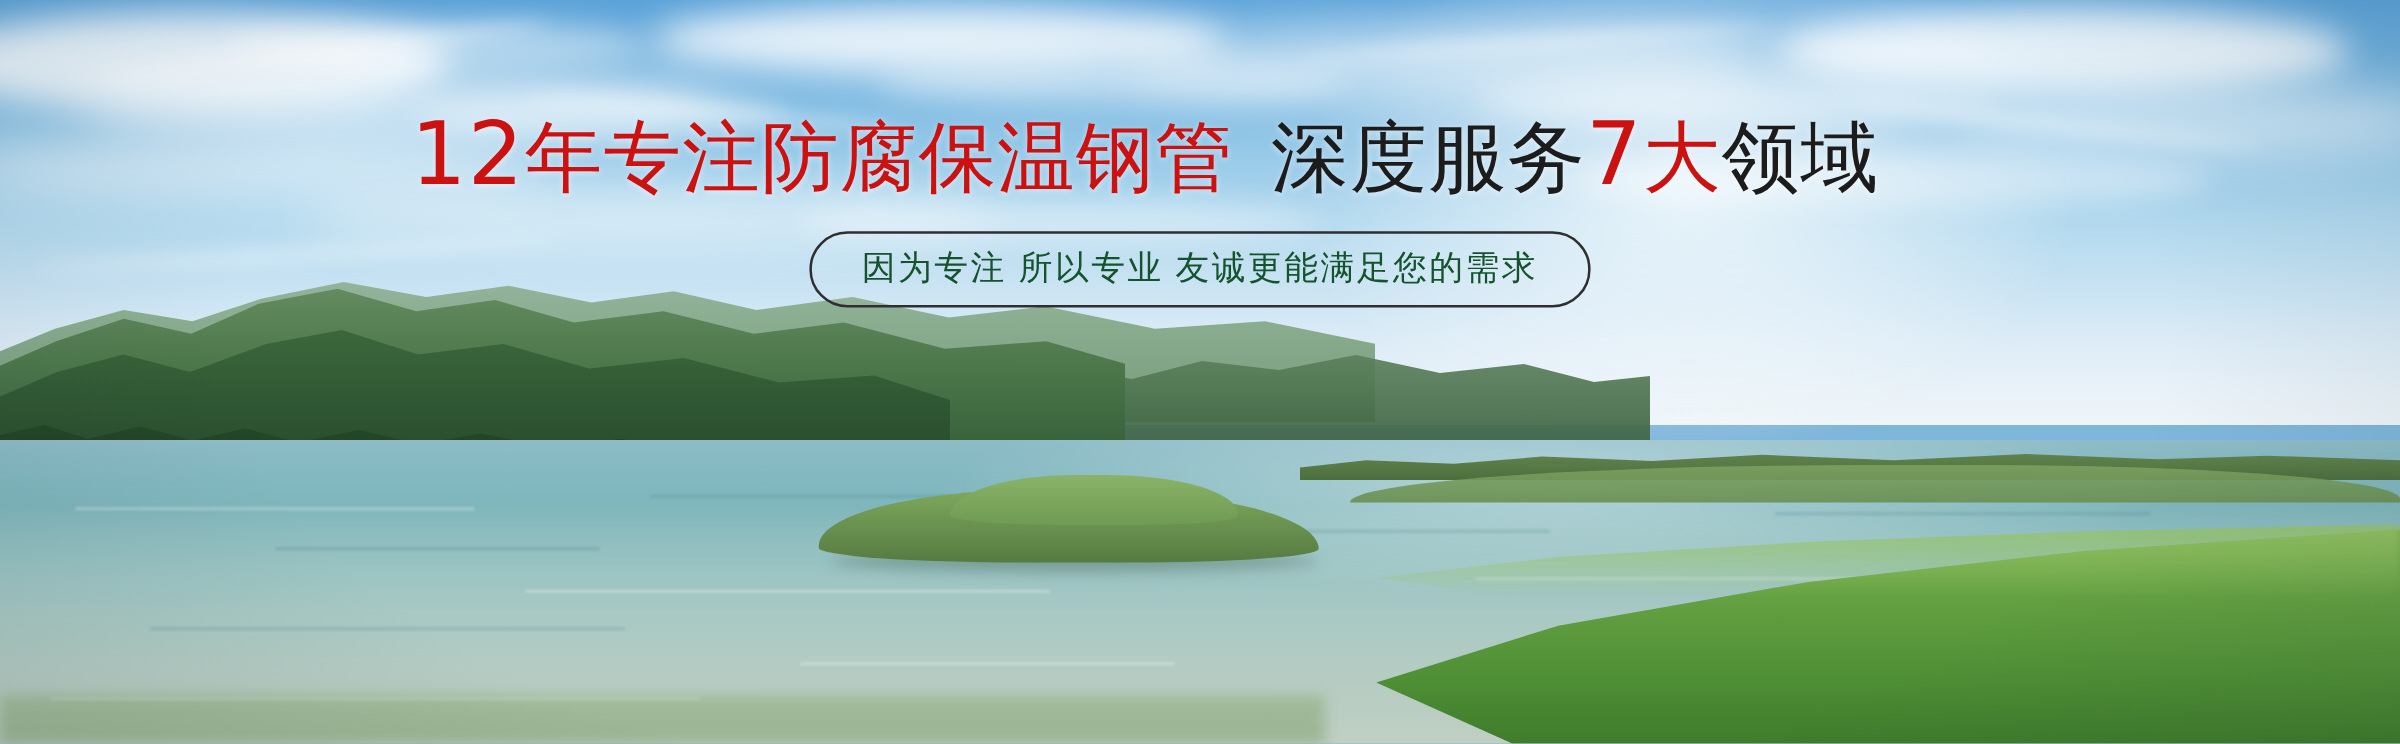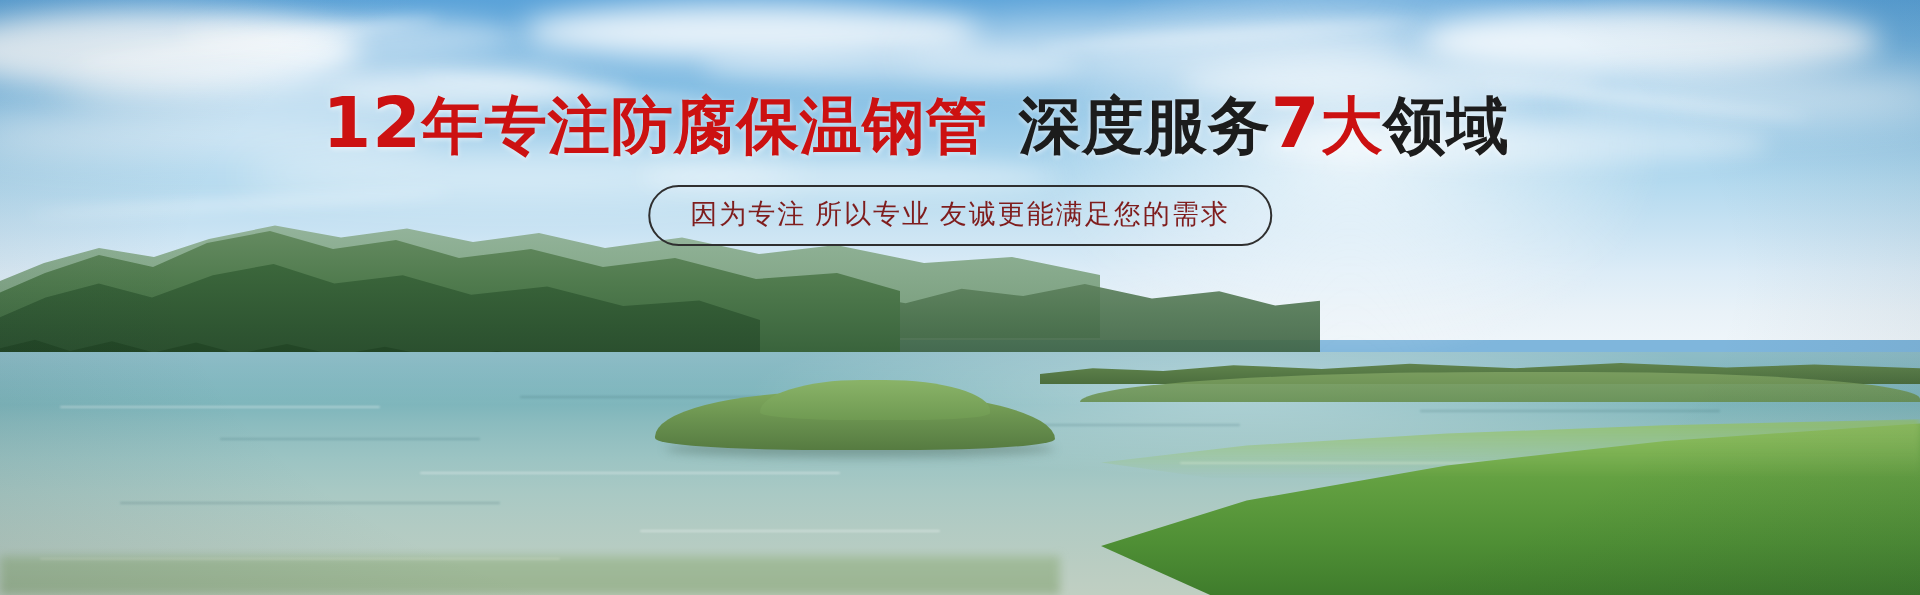--- a/index.html
+++ b/index.html
@@ -147,37 +147,36 @@
     pointer-events:none;
   }
 
   
   .content {
     position:absolute; left:0; top:0; width:1920px; height:595px;
   }
   .headline {
     position:absolute; left:0; top:88px; width:1832px;
     text-align:center;
-    font-size:62px; font-weight:bold; line-height:1.0;
+    font-size:62px; font-weight:normal; line-height:1.0;
     color:#1c1c1c; letter-spacing:1px; white-space:nowrap;
     text-shadow:0 2px 5px rgba(255,255,255,.55);
   }
   .headline .red { color:#cc1111; }
   .headline .num {
     font-size:70px; font-family:"DejaVu Sans","Liberation Sans",sans-serif;
   }
   .headline .gap { display:inline-block; width:30px; }
 
   .pill {
     position:absolute; left:50%; top:185px; transform:translateX(-50%);
     padding:9px 40px 12px;
     border:2px solid #2f2f2f; border-radius:32px;
-    font-size:27px; color:#7f1d1d; letter-spacing:2px; white-space:nowrap;
+    font-size:27px; color:#14532d; letter-spacing:2px; white-space:nowrap;
     background:rgba(255,255,255,0.04);
-    font-family:Liberation Serif, serif;
   }
 
   
   .cards {
     position:absolute; left:533px; top:265px;
     display:flex; gap:8px;
   }
   .card {
     width:168px; height:105px;
     background:rgba(255,255,255,0.22);

